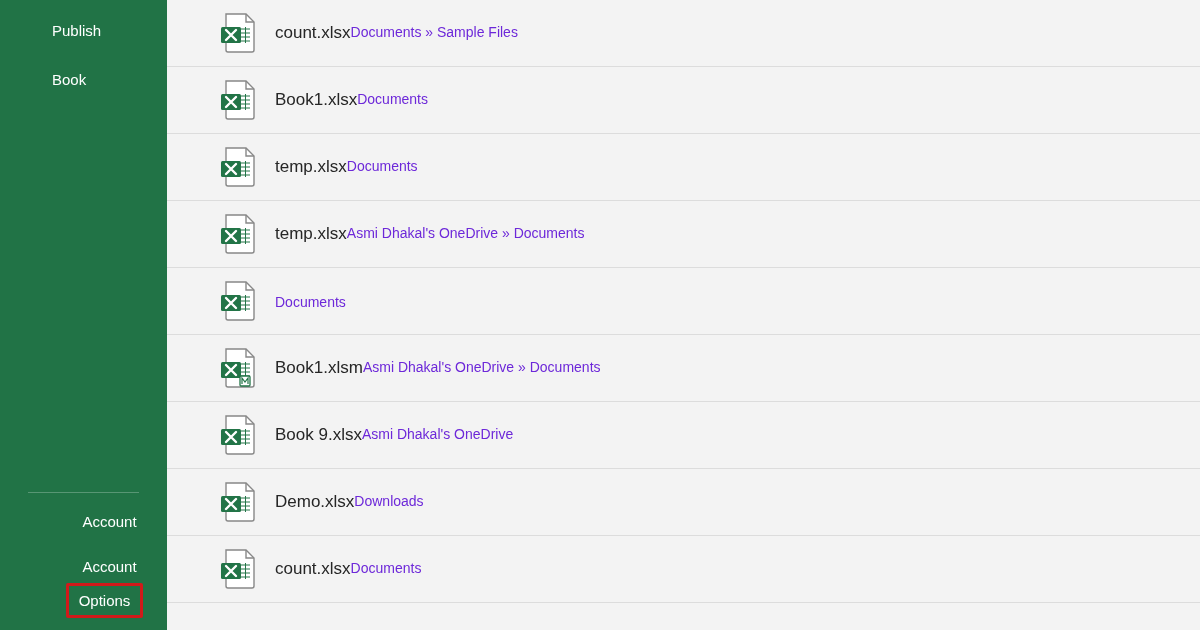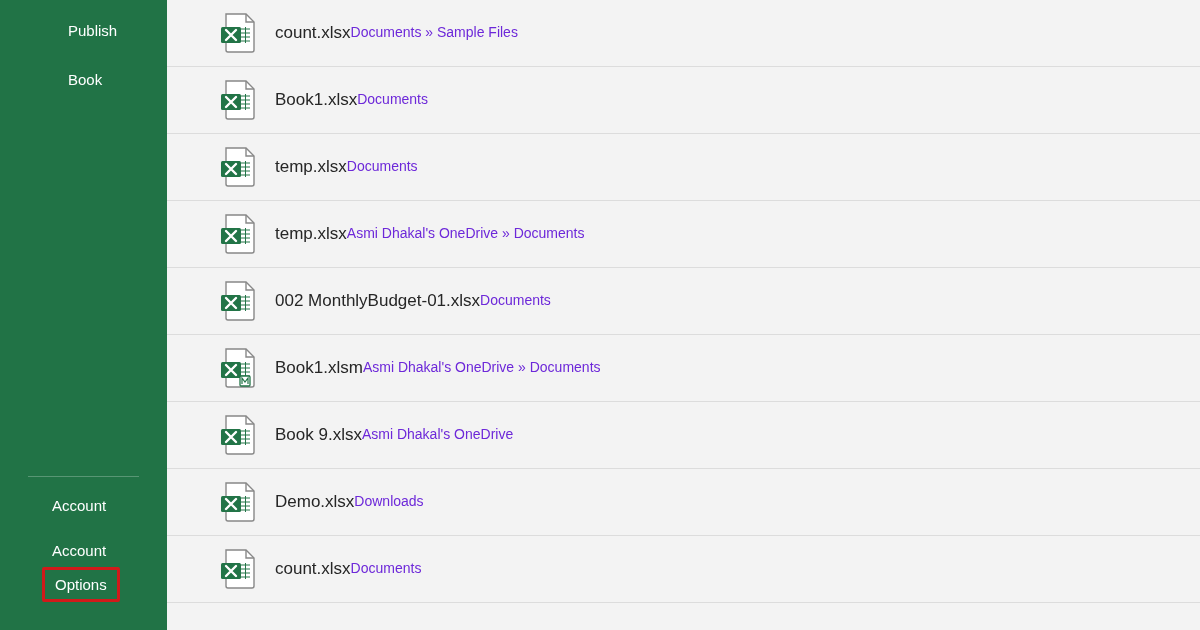--- a/index.html
+++ b/index.html
@@ -16,30 +16,30 @@
     background: #1d6f42;
     background: #217346;
     color: #fff;
     display: flex;
     flex-direction: column;
     font-size: 15px;
   }
   .sidebar-top {
     flex: 1;
     padding-top: 14px;
-    padding-left: 16px;
   }
   .sidebar-item {
     padding: 8px 0 8px 52px;
     cursor: pointer;
     color: #fff;
     font-size: 15px;
   }
   .sidebar-bottom {
-    padding-bottom: 28px;
+    padding-bottom: 12px;
+    text-align: center;
   }
   .sidebar-divider {
     height: 1px;
     background: rgba(255,255,255,0.25);
     margin: 0 28px 12px 28px;
   }
   .options-box {
     display: inline-block;
     margin-left: 42px;
     padding: 6px 10px;
@@ -212,21 +212,20 @@
     <g stroke="#227447" stroke-width="1">
       <line x1="22" y1="16" x2="31" y2="16"></line>
       <line x1="22" y1="20" x2="31" y2="20"></line>
       <line x1="22" y1="24" x2="31" y2="24"></line>
       <line x1="22" y1="28" x2="31" y2="28"></line>
       <line x1="26.5" y1="14" x2="26.5" y2="30"></line>
     </g>
 
   </svg></div>
         <div class="file-text">
-          <div class="file-name">002 MonthlyBudget-01.xlsx</div>
           <div class="file-path">Documents</div>
         </div>
       </div>
       <div class="file-row">
         <div class="file-icon">
   <svg viewBox="0 0 38 40" width="38" height="40">
     <path d="M7 1 H27 L35 9 V37 a2 2 0 0 1 -2 2 H9 a2 2 0 0 1 -2 -2 Z" fill="#fff" stroke="#888" stroke-width="1.4"></path>
     <path d="M27 1 V9 H35" fill="none" stroke="#888" stroke-width="1.4"></path>
     <rect x="2" y="14" width="20" height="16" rx="1.5" fill="#227447"></rect>
     <path d="M7 17 L17 27 M17 17 L7 27" stroke="#fff" stroke-width="2.4" stroke-linecap="round"></path>

